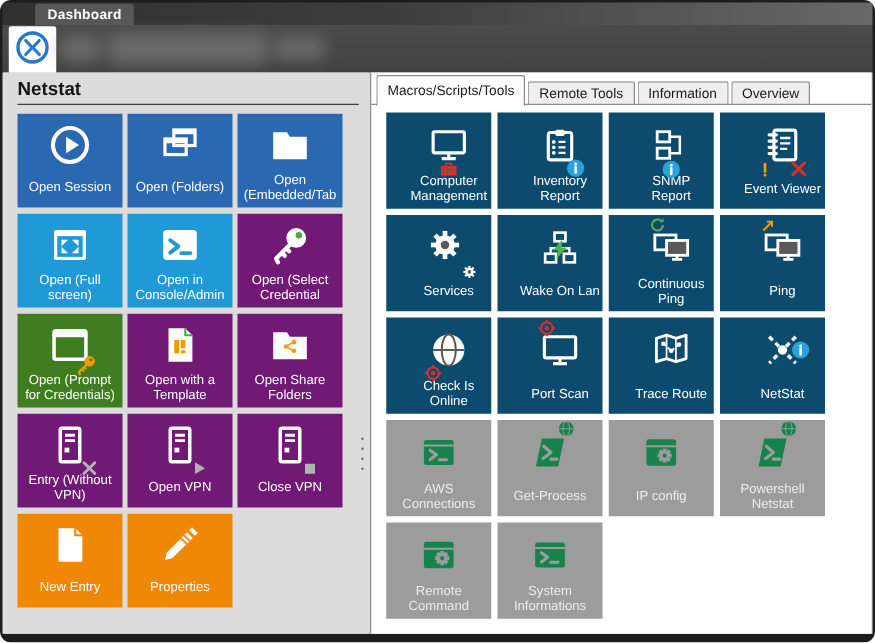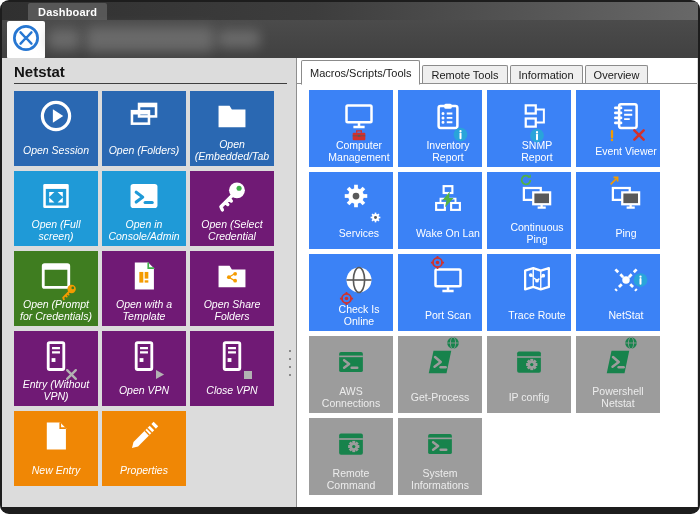--- a/index.html
+++ b/index.html
@@ -20,21 +20,21 @@
   .app-icon{position:absolute;left:5px;top:1px;width:38px;height:38px;background:#fff;
             border-radius:2px;display:flex;align-items:center;justify-content:center;}
   .blob{position:absolute;background:#8d8d8d;filter:blur(6px);opacity:.5;border-radius:5px;}
 
   
   .content{position:absolute;left:2px;right:2px;top:58px;bottom:7px;background:#dcdcdc;}
 
   .left-panel{position:absolute;left:1px;top:0;width:292px;bottom:0;background:#dcdcdc;}
   .actions-title{margin:5px 8px 0 11px;font-size:15px;font-weight:bold;color:#141414;
                  padding-bottom:3px;border-bottom:1px solid #3e3e3e;}
-  .agrid{margin:7px 0 0 11px;display:grid;grid-template-columns:repeat(3,84px);gap:5px 4px;font-style:italic;}
+  .agrid{margin:7px 0 0 11px;display:grid;grid-template-columns:repeat(3,84px);gap:5px 4px;}
 
   .splitter{position:absolute;right:2px;top:292px;width:6px;height:26px;display:flex;
             flex-direction:column;align-items:center;justify-content:space-between;cursor:col-resize;}
   .splitter i{width:2px;height:2px;background:#6d6d6d;border-radius:50%;}
 
   .right-panel{position:absolute;left:294px;right:1px;top:0;bottom:0;background:#fff;
                border-left:1px solid #8f8f8f;}
   .tabs{position:absolute;left:0;top:2px;right:0;height:24px;display:flex;
         align-items:flex-end;padding-left:4px;}
   .tab{font-size:11px;color:#1a1a1a;background:#efefef;border:1px solid #8b8b8b;border-bottom:none;
@@ -49,21 +49,21 @@
   .tile{height:75px;display:flex;flex-direction:column;align-items:center;color:#fff;cursor:pointer;}
   .ttile{height:77px;}
   .ticon{flex:1;display:flex;align-items:center;justify-content:center;position:relative;margin-top:3px;color:#fff;}
   .tlabel{font-size:10.5px;line-height:1.13;text-align:center;height:25px;max-height:25px;overflow:hidden;
           display:flex;align-items:center;justify-content:center;padding:0 2px 3px;}
   .t-b1{background:#2a68b2;--bg:#2a68b2;}
   .t-b2{background:#1f9ad7;--bg:#1f9ad7;}
   .t-g{background:#701a75;--bg:#3fae49;}
   .t-gd{background:#3f7d20;--bg:#3f7d20;}
   .t-o{background:#f08705;--bg:#f08705;}
-  .dark{background:#3b82f6;--bg:#595959;color:#fff;padding-left:16px;}
+  .dark{background:#0c4a6e;--bg:#595959;color:#fff;padding-left:16px;}
   .light{background:#9c9c9c;--bg:#9c9c9c;color:#ececec;}
   .dark .ticon{color:#fff;}
   .light .ticon{color:#17834c;}
 
   svg.base{width:34px;height:34px;display:block;}
   .ttile svg.base{width:30px;height:30px;}
   .badge{position:absolute;}
   .b-br{right:-5px;bottom:-3px;}
   .b-bl{left:-5px;bottom:-3px;}
   .b-bc{left:50%;transform:translateX(-50%);bottom:-4px;}

